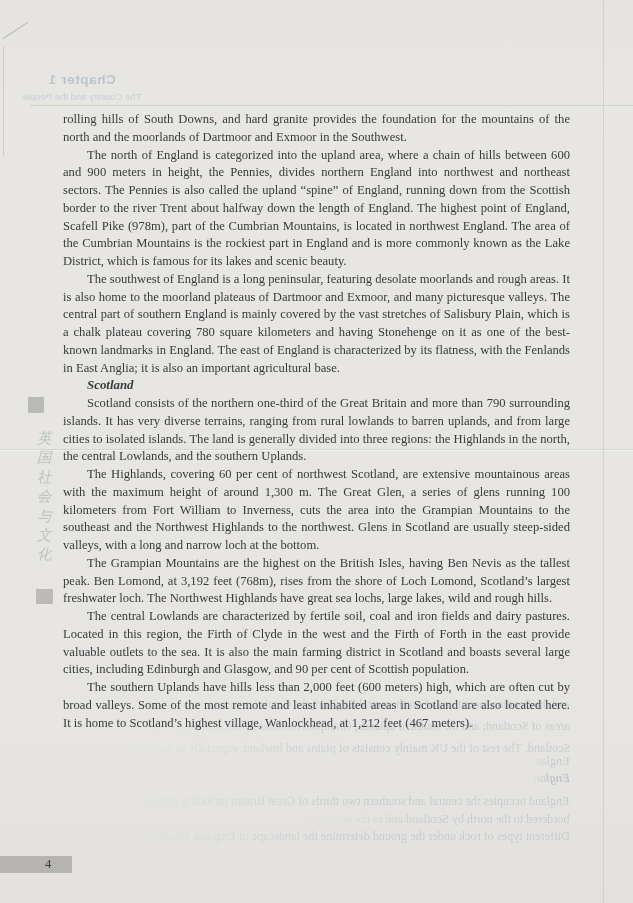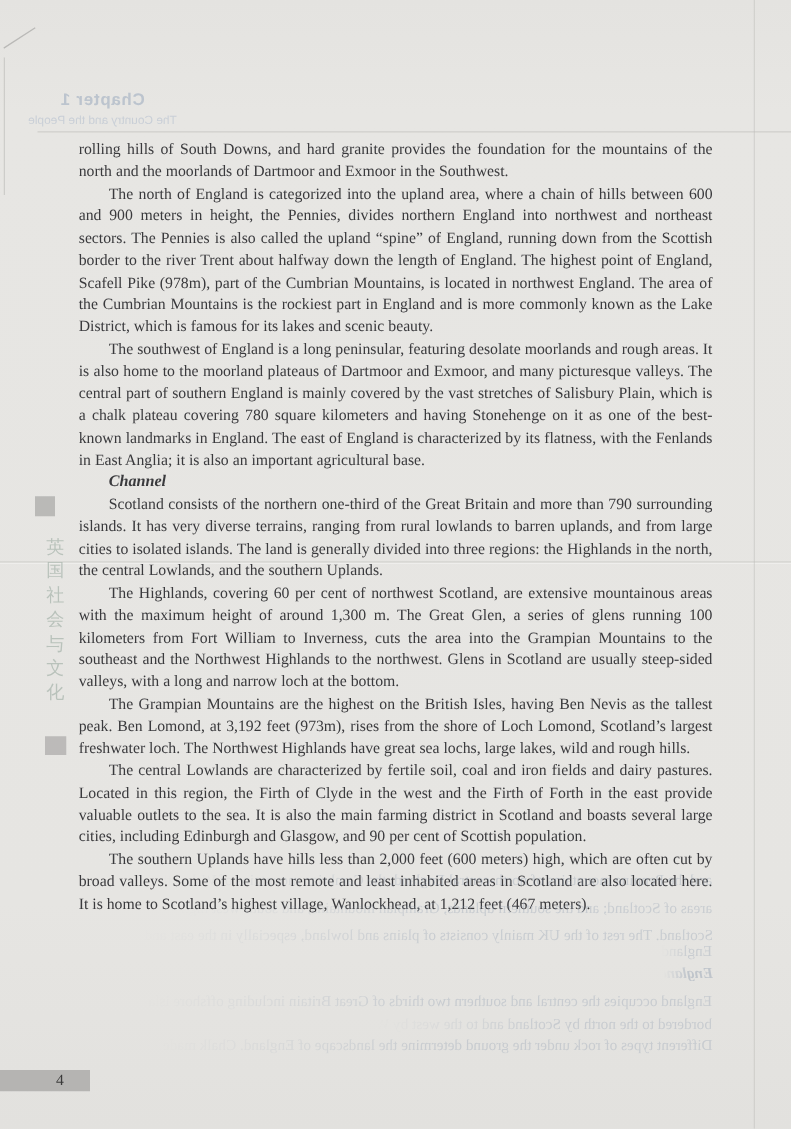--- a/index.html
+++ b/index.html
@@ -28,20 +28,21 @@
   }
   .ghost-header .gh-title { font-weight:bold; font-size:13.5px; letter-spacing:0.6px; color:#bcc4ce; }
   .ghost-header .gh-sub   { font-size:9.5px; margin-top:4px; color:#c9cfd7; }
 
   
   .spine-text {
     position:absolute; left:37px; top:429px; width:17px;
     font-size:14.5px; line-height:19.4px; letter-spacing:0;
     color:#8da095; opacity:0.50; word-break:break-all;
     font-family:"DejaVu Sans", sans-serif;
+    font-style:italic;
   }
   .bleed-square { position:absolute; opacity:0.85; }
   .sq1 { left:28px; top:397px; width:16px; height:16px; background:#b2b1af; }
   .sq2 { left:36px; top:589px; width:17px; height:15px; background:#b4b3b1; }
 
   
   .content {
     position:absolute; left:63px; top:111px; width:507px;
     color:#3a3a3d; font-size:12.6px; line-height:17.75px;
     text-align:justify;
@@ -94,24 +95,24 @@
 </div>
 
 <div class="bleed-square sq1"></div>
 <div class="spine-text">英国社会与文化</div>
 <div class="bleed-square sq2"></div>
 
 <div class="content">
   <p class="cont">rolling hills of South Downs, and hard granite provides the foundation for the mountains of the north and the moorlands of Dartmoor and Exmoor in the Southwest.</p>
   <p>The north of England is categorized into the upland area, where a chain of hills between 600 and 900 meters in height, the Pennies, divides northern England into northwest and northeast sectors. The Pennies is also called the upland “spine” of England, running down from the Scottish border to the river Trent about halfway down the length of England. The highest point of England, Scafell Pike (978m), part of the Cumbrian Mountains, is located in northwest England. The area of the Cumbrian Mountains is the rockiest part in England and is more commonly known as the Lake District, which is famous for its lakes and scenic beauty.</p>
   <p>The southwest of England is a long peninsular, featuring desolate moorlands and rough areas. It is also home to the moorland plateaus of Dartmoor and Exmoor, and many picturesque valleys. The central part of southern England is mainly covered by the vast stretches of Salisbury Plain, which is a chalk plateau covering 780 square kilometers and having Stonehenge on it as one of the best-known landmarks in England. The east of England is characterized by its flatness, with the Fenlands in East Anglia; it is also an important agricultural base.</p>
-  <h3>Channel</h3>
+  <h3>Scotland</h3>
   <p>Scotland consists of the northern one-third of the Great Britain and more than 790 surrounding islands. It has very diverse terrains, ranging from rural lowlands to barren uplands, and from large cities to isolated islands. The land is generally divided into three regions: the Highlands in the north, the central Lowlands, and the southern Uplands.</p>
   <p>The Highlands, covering 60 per cent of northwest Scotland, are extensive mountainous areas with the maximum height of around 1,300 m. The Great Glen, a series of glens running 100 kilometers from Fort William to Inverness, cuts the area into the Grampian Mountains to the southeast and the Northwest Highlands to the northwest. Glens in Scotland are usually steep-sided valleys, with a long and narrow loch at the bottom.</p>
-  <p>The Grampian Mountains are the highest on the British Isles, having Ben Nevis as the tallest peak. Ben Lomond, at 3,192 feet (973m), rises from the shore of Loch Lomond, Scotland’s largest freshwater loch. The Northwest Highlands have great sea lochs, large lakes, wild and rough hills.</p>
+  <p>The Grampian Mountains are the highest on the British Isles, having Ben Nevis as the tallest peak. Ben Lomond, at 3,192 feet (768m), rises from the shore of Loch Lomond, Scotland’s largest freshwater loch. The Northwest Highlands have great sea lochs, large lakes, wild and rough hills.</p>
   <p>The central Lowlands are characterized by fertile soil, coal and iron fields and dairy pastures. Located in this region, the Firth of Clyde in the west and the Firth of Forth in the east provide valuable outlets to the sea. It is also the main farming district in Scotland and boasts several large cities, including Edinburgh and Glasgow, and 90 per cent of Scottish population.</p>
   <p>The southern Uplands have hills less than 2,000 feet (600 meters) high, which are often cut by broad valleys. Some of the most remote and least inhabited areas in Scotland are also located here. It is home to Scotland’s highest village, Wanlockhead, at 1,212 feet (467 meters).</p>
 </div>
 
 <span class="ghost-line gl1">and the Pennine mountains of north-central England; the Cambrian mountains of Wales; the central</span>
 <span class="ghost-line gl2">areas of Scotland; and the southern uplands, Grampian mountains, and south-west highlands of</span>
 <span class="ghost-line gl3">Scotland. The rest of the UK mainly consists of plains and lowland, especially in the east and south of</span>
 <span class="ghost-line gl4">England.</span>
 <span class="ghost-line gl5 bold">England</span>
 <span class="ghost-line gl6">England occupies the central and southern two thirds of Great Britain including offshore islands. It is</span>

